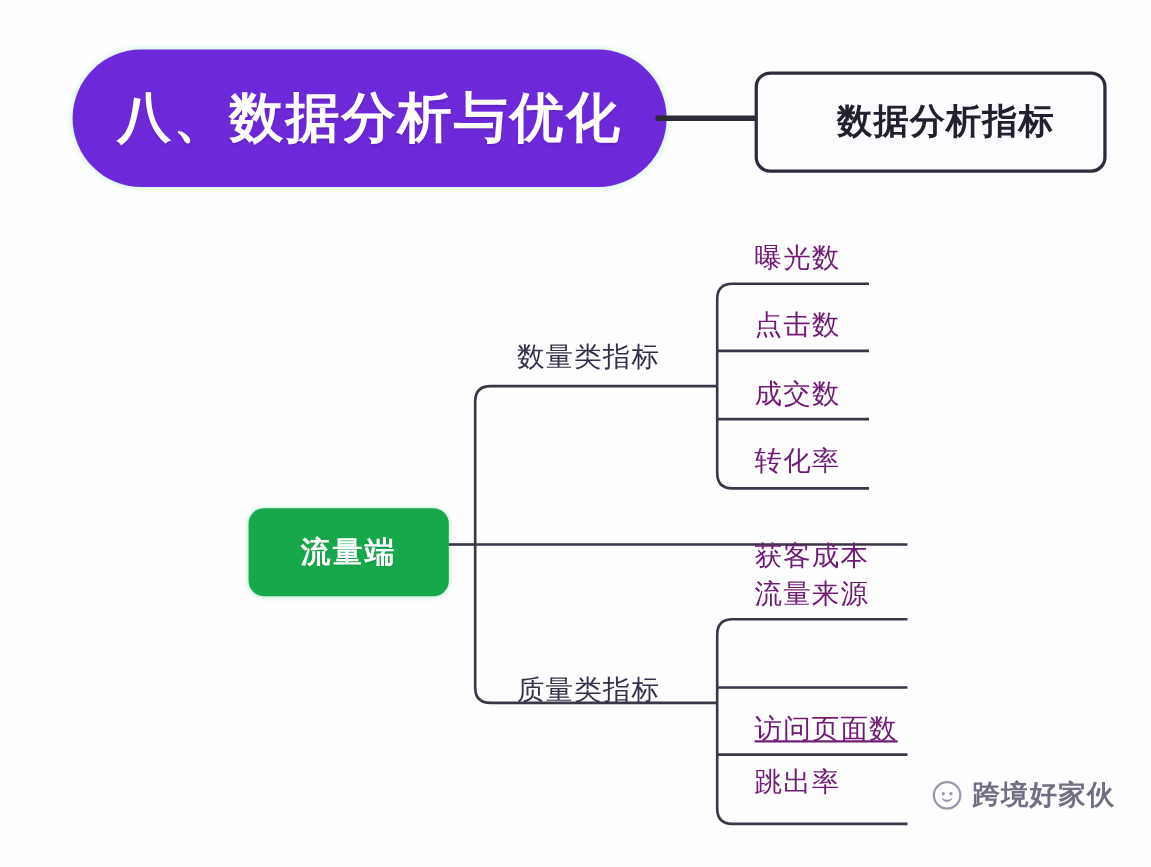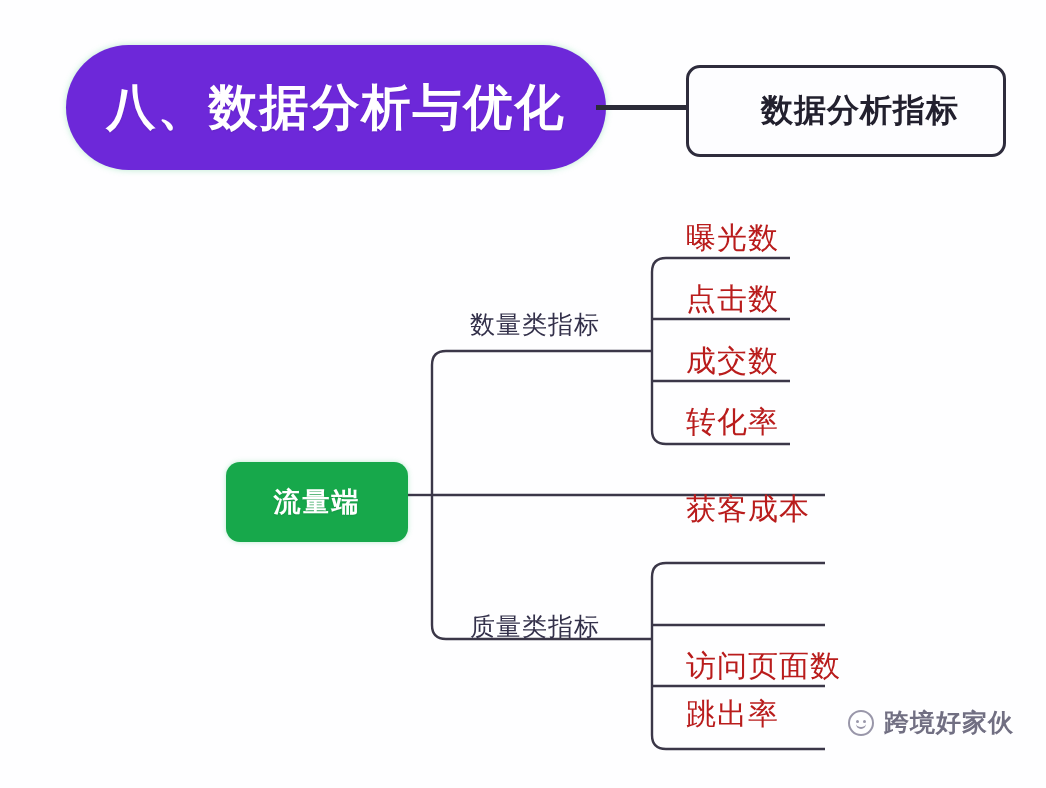--- a/index.html
+++ b/index.html
@@ -116,22 +116,22 @@
   
   .branch-label {
     position: absolute;
     color: #33304a;
     font-size: 25px;
     white-space: nowrap;
     letter-spacing: 1px;
   }
   .leaf-label {
     position: absolute;
-    color: #b91c1c;
-    font-size: 30px;
+    color: #701a75;
+    font-size: 25px;
     white-space: nowrap;
     letter-spacing: 1px;
   }
 
   
   #watermark {
     position: absolute;
     left: 848px;
     top: 706px;
     display: flex;
@@ -220,21 +220,22 @@
   <div class="branch-label" style="left:470px; top:308px;">数量类指标</div>
   <div class="branch-label" style="left:470px; top:610px;">质量类指标</div>
 
   <div class="leaf-label" style="left:686px; top:218px;">曝光数</div>
   <div class="leaf-label" style="left:686px; top:279px;">点击数</div>
   <div class="leaf-label" style="left:686px; top:341px;">成交数</div>
   <div class="leaf-label" style="left:686px; top:402px;">转化率</div>
 
   <div class="leaf-label" style="left:686px; top:461px;margin-top:28px;">获客成本</div>
 
-  <div class="leaf-label" style="left:686px; top:646px;">访问页面数</div>
+  <div class="leaf-label" style="left:686px; top:523px;">流量来源</div>
+  <div class="leaf-label" style="left:686px; top:646px;text-decoration:underline;">访问页面数</div>
   <div class="leaf-label" style="left:686px; top:694px;font-family:Liberation Serif, serif;">跳出率</div>
 
   <div id="watermark">
     <div class="wm-face">
       <div class="wm-smile"></div>
     </div>
     <div class="wm-text">跨境好家伙</div>
   </div>
 
 </div>

